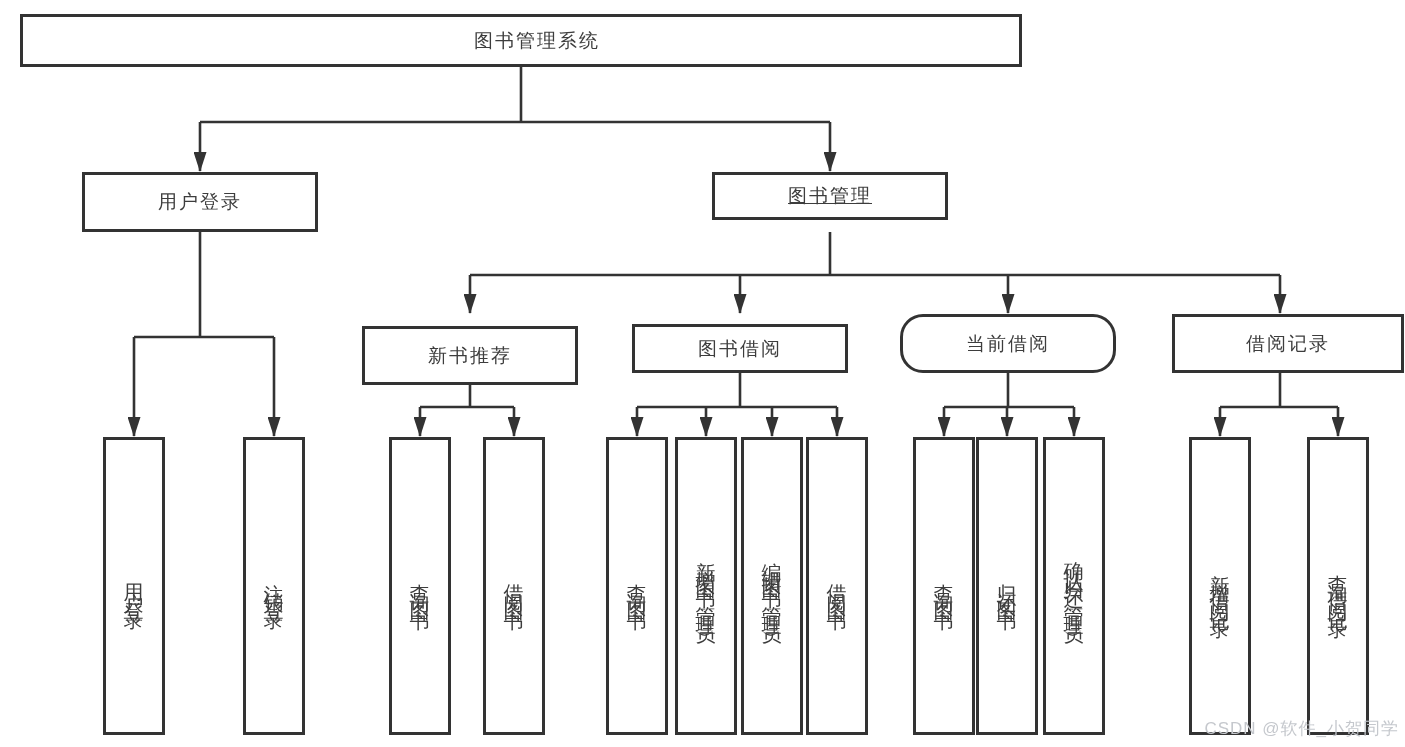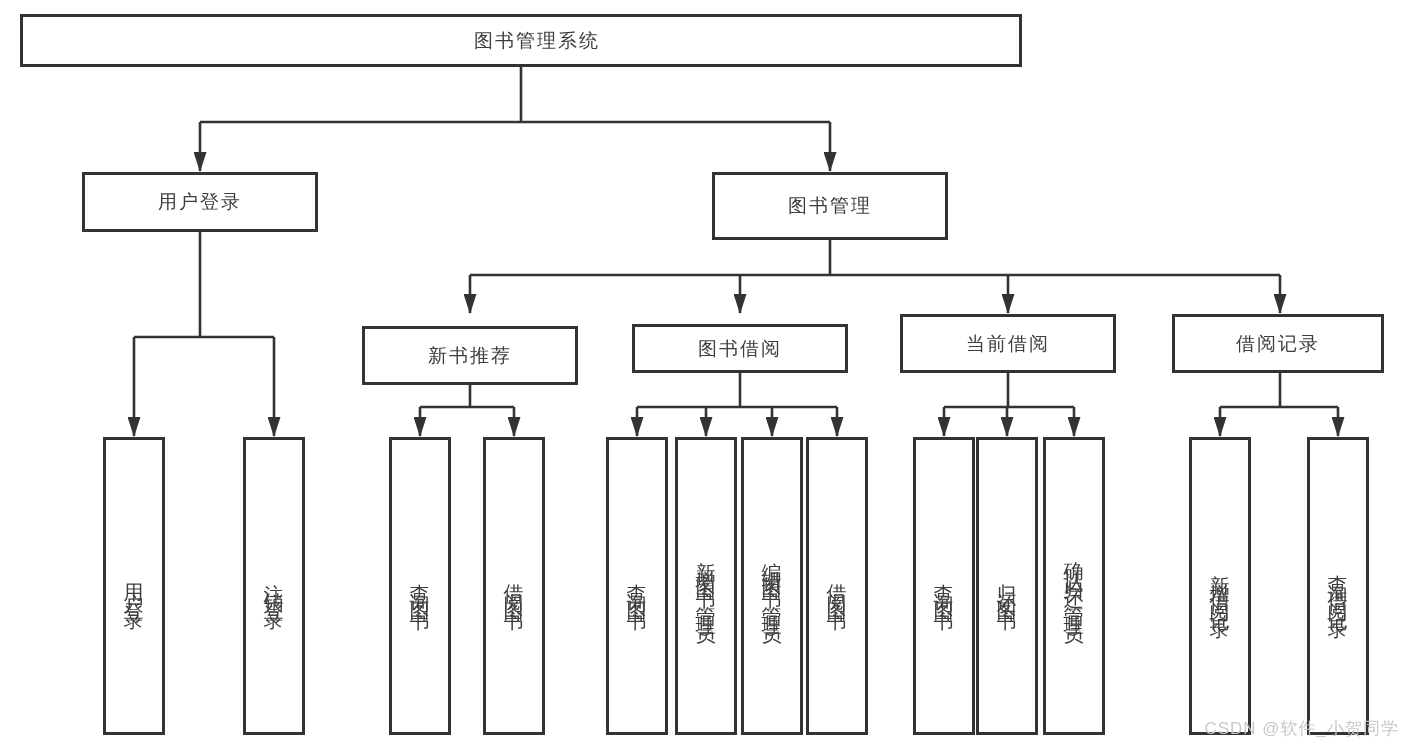--- a/index.html
+++ b/index.html
@@ -102,34 +102,34 @@
       <path d="M1338 407 V436" marker-end="url(#arrow)"></path>
     </svg>
 
   <div class="box h" style="left:20px; top:14px; width:1002px; height:53px;padding-left:32px;">
     <span>图书管理系统</span>
   </div>
 
   <div class="box h" style="left:82px; top:172px; width:236px; height:60px;">
     <span>用户登录</span>
   </div>
-  <div class="box h" style="left:712px; top:172px; width:236px; height:68px;">
+  <div class="box h" style="left:712px; top:172px; width:236px; height:48px;text-decoration:underline;">
     <span>图书管理</span>
   </div>
 
   <div class="box h" style="left:362px; top:314px; width:216px; height:59px;margin-top:12px;">
     <span>新书推荐</span>
   </div>
   <div class="box h" style="left:632px; top:324px; width:216px; height:49px;">
     <span>图书借阅</span>
   </div>
-  <div class="box h" style="left:900px; top:314px; width:216px; height:59px;">
+  <div class="box h" style="left:900px; top:314px; width:216px; height:59px;border-radius:23px;">
     <span>当前借阅</span>
   </div>
-  <div class="box h" style="left:1172px; top:314px; width:212px; height:59px;">
+  <div class="box h" style="left:1172px; top:314px; width:232px; height:59px;">
     <span>借阅记录</span>
   </div>
 
   <div class="box v" style="left:103px; top:437px; width:62px; height:298px;">
     <span>用户登录</span>
   </div>
   <div class="box v" style="left:243px; top:437px; width:62px; height:298px;">
     <span>注销登录</span>
   </div>
 

